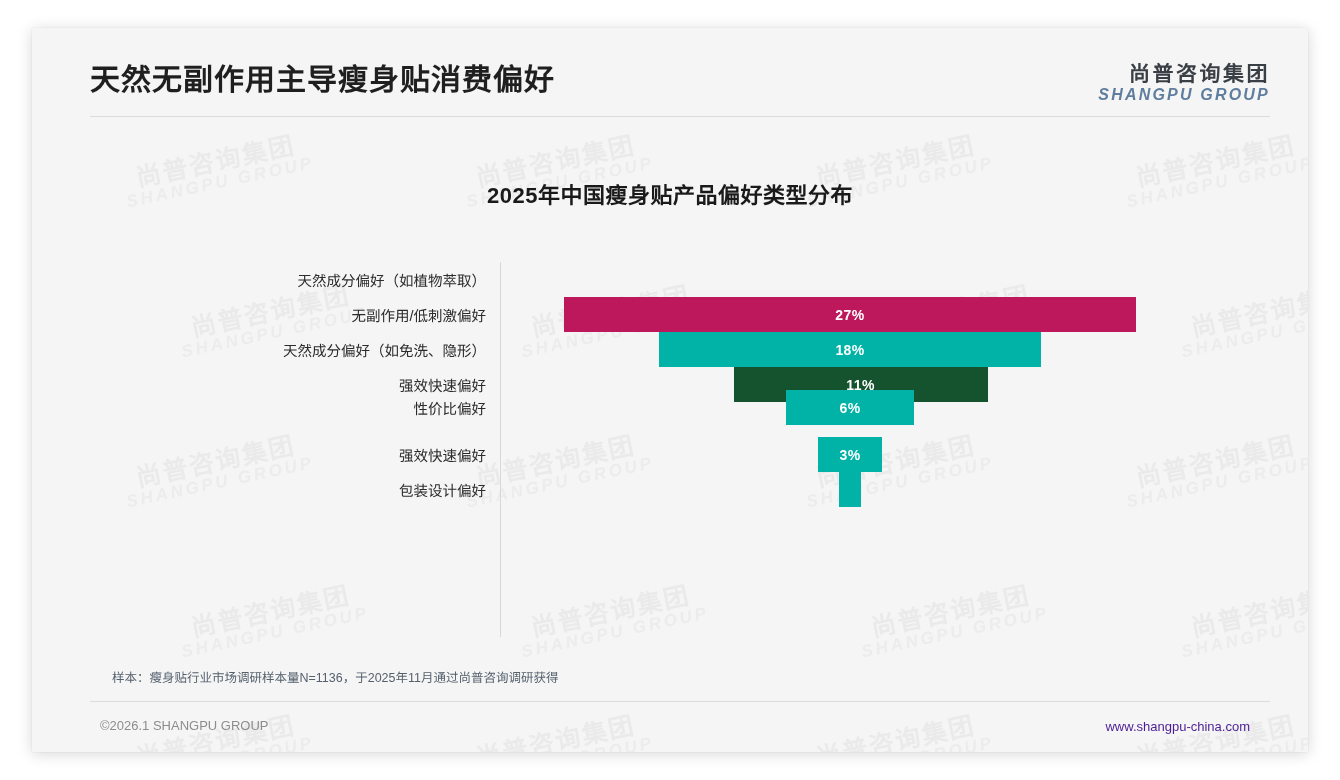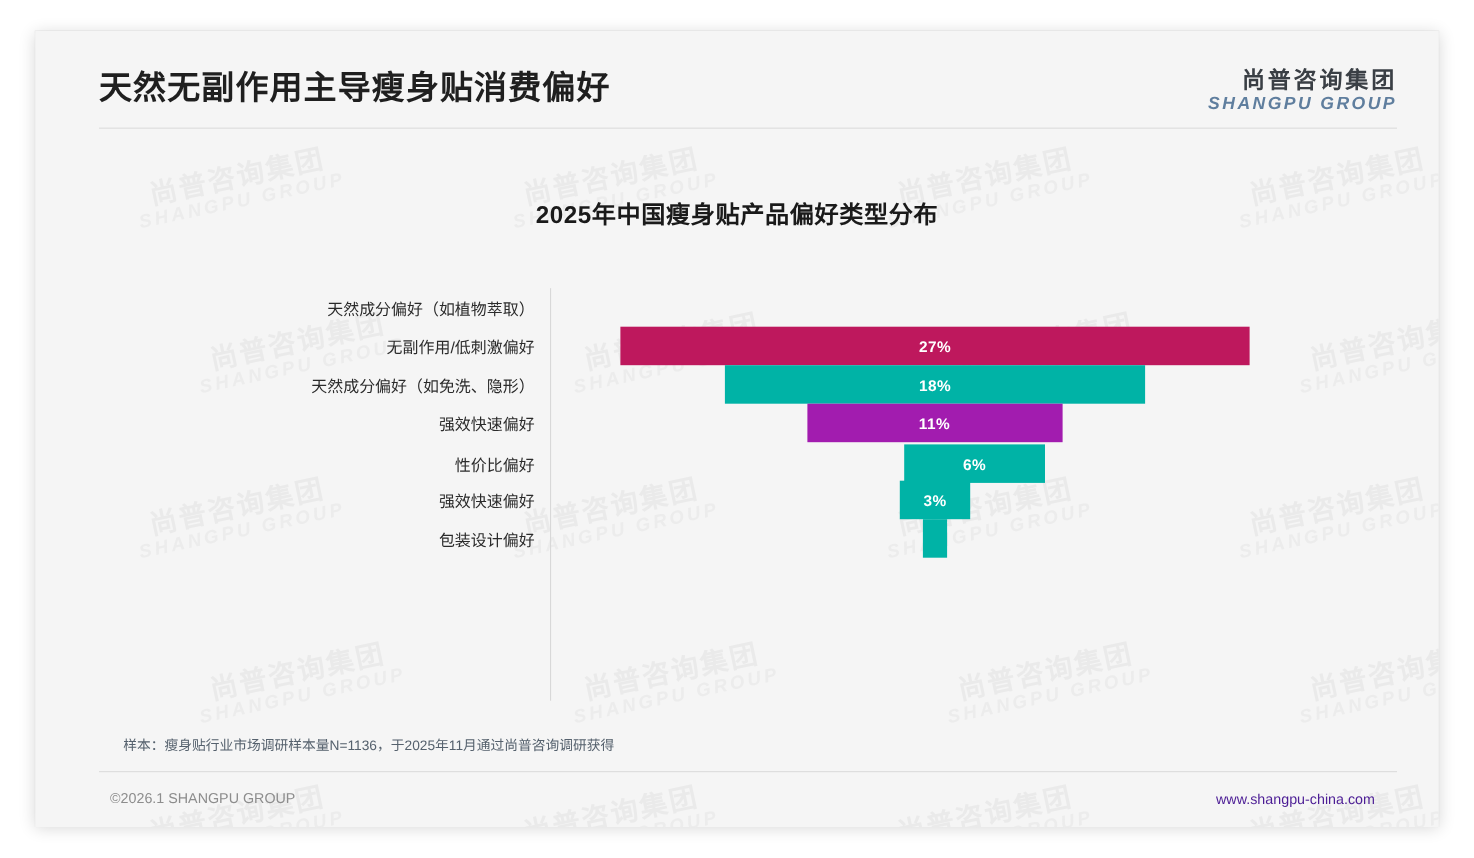--- a/index.html
+++ b/index.html
@@ -346,26 +346,26 @@
           <div class="row-label">天然成分偏好（如免洗、隐形）</div>
           <div class="bar-track">
             <div class="bar" style="width: 381.176px; left: 169.412px; background: rgb(0, 179, 166);">
               <span class="bar-value">18%</span>
             </div>
           </div>
         </div>
         <div class="funnel-row" style="top: 110px;">
           <div class="row-label">强效快速偏好</div>
           <div class="bar-track">
-            <div class="bar" style="width: 232px; left: 243.529px; background: #a21caf;">
+            <div class="bar" style="width: 254px; left: 243.529px; background: #14532d;">
               <span class="bar-value">11%</span>
             </div>
           </div>
         </div>
-        <div class="funnel-row" style="top: 147px; gap: 36px;">
+        <div class="funnel-row" style="top: 133px;">
           <div class="row-label">性价比偏好</div>
           <div class="bar-track">
             <div class="bar" style="width: 127.059px; left: 296.471px; background: rgb(0, 179, 166);">
               <span class="bar-value">6%</span>
             </div>
           </div>
         </div>
         <div class="funnel-row" style="top: 180px;">
           <div class="row-label">强效快速偏好</div>
           <div class="bar-track">

